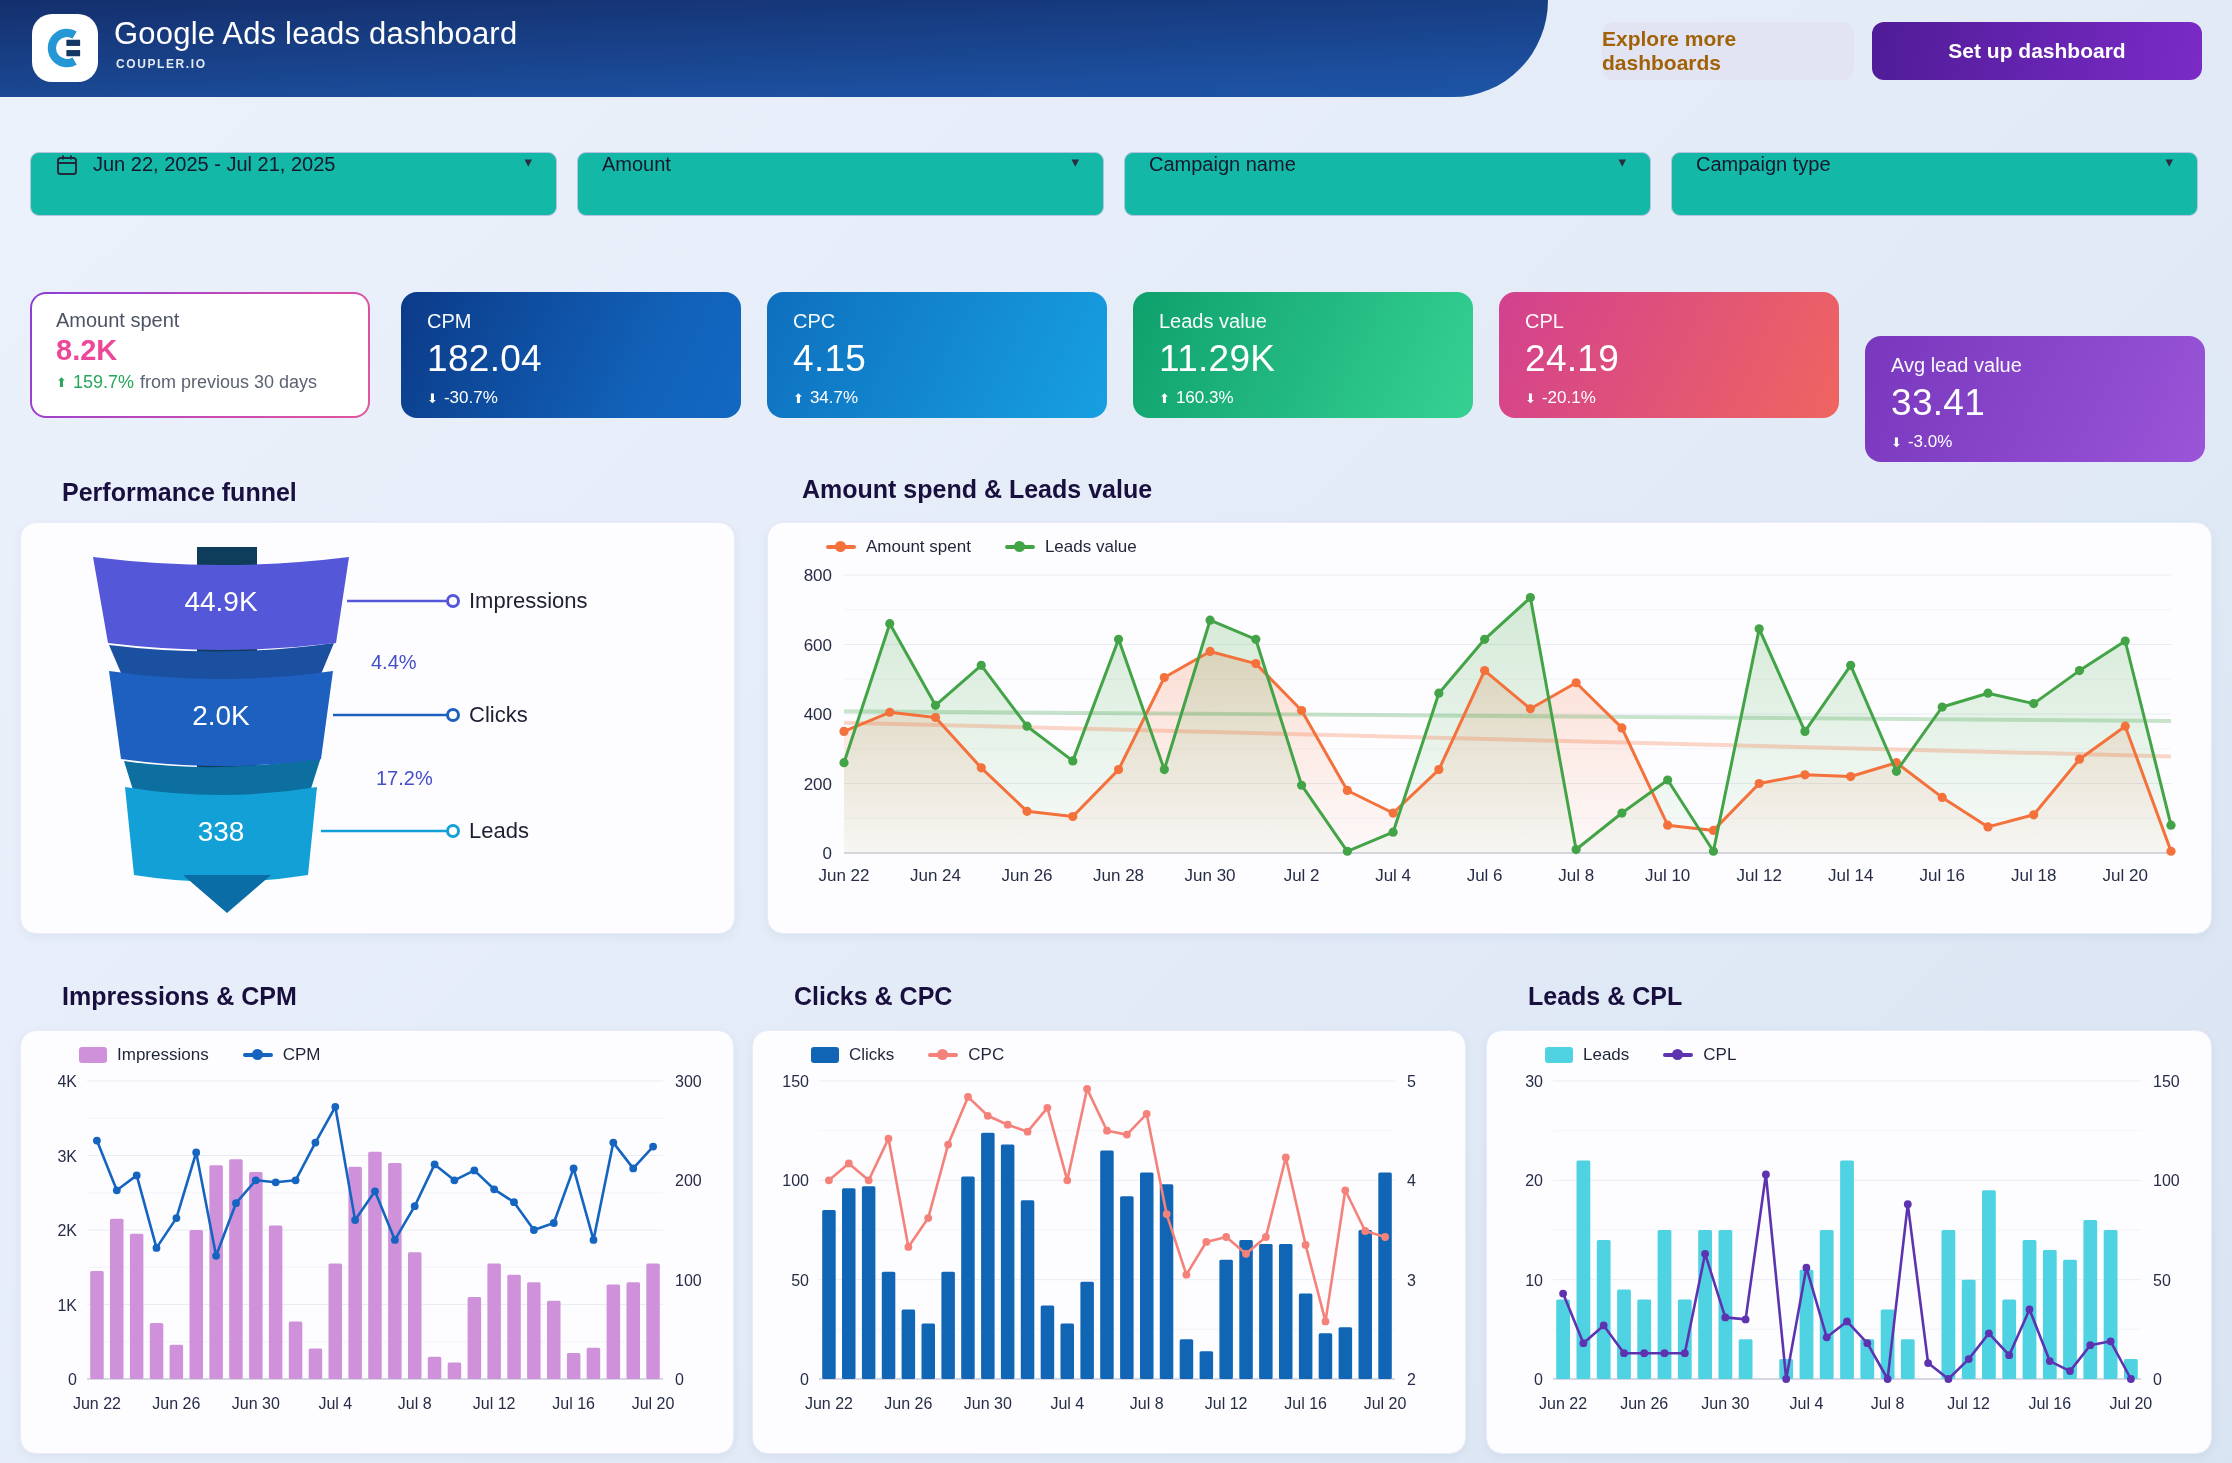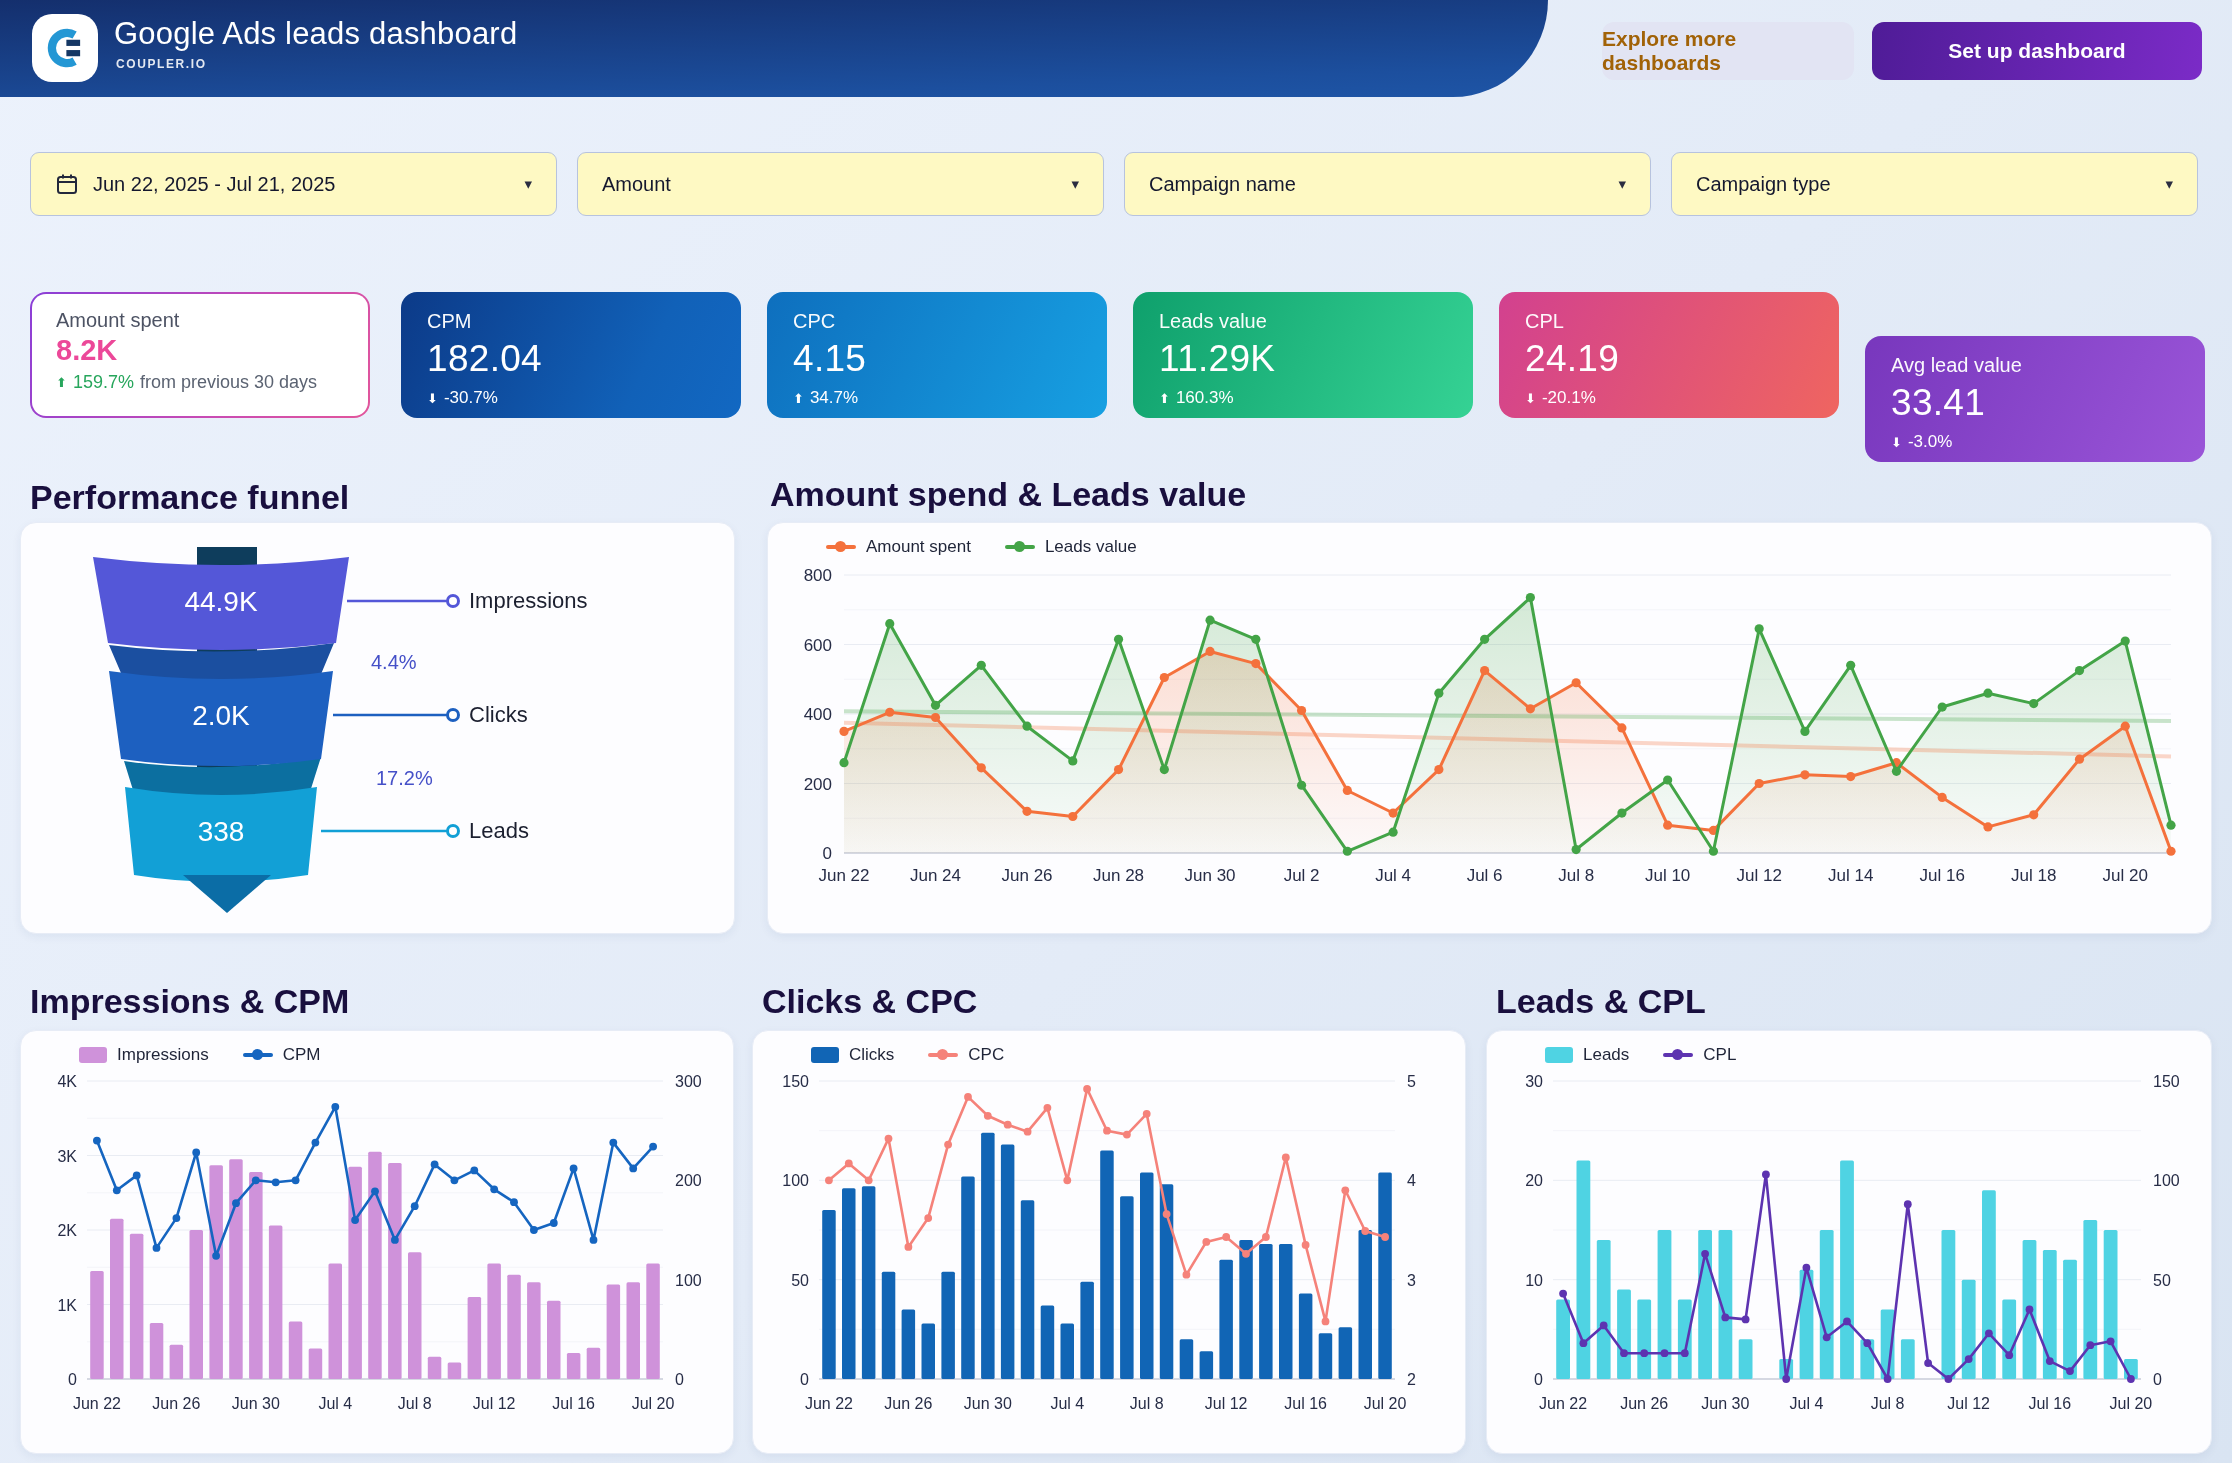--- a/index.html
+++ b/index.html
@@ -19,22 +19,22 @@
     display:flex;align-items:center;justify-content:center;}
   .hdr-title{left:114px;top:16px;color:#ffffff;font-size:31px;font-weight:400;letter-spacing:.2px;}
   .hdr-sub{left:116px;top:57px;color:rgba(255,255,255,.88);font-size:12px;font-weight:700;letter-spacing:1.6px;}
   .btn{display:flex;align-items:center;justify-content:center;border-radius:12px;
     font-size:21px;font-weight:700;cursor:pointer;}
   .btn-explore{left:1602px;top:22px;width:252px;height:58px;background:#e2e4f3;color:#a16207;}
   .btn-setup{left:1872px;top:22px;width:330px;height:58px;color:#ffffff;
     background:linear-gradient(100deg,#4f1c97 0%,#7b2bc7 100%);}
   
   .filter{
-    top:152px;height:64px;width:527px;background:#fef9c3;border:1.5px solid #b7c3de;border-radius:9px;
-    display:flex;align-items:center;padding:8px 24px;box-sizing:border-box;cursor:pointer;
+    top:152px;height:64px;width:527px;background:#14b8a6;border:1.5px solid #b7c3de;border-radius:9px;
+    display:flex;align-items:flex-start;padding:0 24px;box-sizing:border-box;cursor:pointer;
     color:#15182e;font-size:20px;
   }
   .filter .lbl{flex:1;}
   .caret{font-size:15px;color:#2a2d40;}
   .cal{margin-right:14px;display:flex;}
   
   .kpi{top:292px;width:340px;height:126px;border-radius:16px;box-sizing:border-box;
     padding:18px 26px;color:#ffffff;}
   .kpi .k-label{font-size:20px;opacity:.97;}
   .kpi .k-value{font-size:37px;font-weight:500;margin-top:5px;letter-spacing:.3px;}
@@ -47,21 +47,21 @@
   .kpi-light .k-label{font-size:20px;color:#4d5364;}
   .kpi-light .k-value{font-size:29px;font-weight:700;color:#ec4899;margin-top:2px;}
   .kpi-light .k-delta{font-size:18px;color:#5b6372;margin-top:5px;display:flex;align-items:center;gap:6px;}
   .green-txt{color:#27a65c;}
   .kpi-blue{background:linear-gradient(115deg,#0c3a88 0%,#1161b8 70%,#1268c2 100%);}
   .kpi-lightblue{background:linear-gradient(115deg,#0e6fbe 0%,#17a0e2 100%);}
   .kpi-green{background:linear-gradient(115deg,#0fa06c 0%,#35d294 100%);}
   .kpi-pink{background:linear-gradient(115deg,#d2418f 0%,#ef6560 100%);}
   .kpi-purple{background:linear-gradient(115deg,#7837bd 0%,#9a55d8 100%);margin-top:44px;}
   
-  .section-title{font-size:34px;font-weight:800;color:#190f3e;}
+  .section-title{font-size:25px;font-weight:800;color:#190f3e;margin-left:32px;}
   .card{background:#fdfdff;border-radius:16px;border:1px solid #e7ecf6;
     box-shadow:0 3px 10px rgba(25,48,100,.06);box-sizing:border-box;}
   .legend{display:flex;align-items:center;gap:34px;padding:14px 0 2px 58px;}
   .legend-item{display:flex;align-items:center;gap:10px;}
   .legend-label{font-size:17px;font-weight:500;color:#1f2438;}
   .sw-line{position:relative;width:30px;height:3.5px;border-radius:2px;}
   .sw-line::after{content:'';position:absolute;width:11px;height:11px;border-radius:50%;
     left:9px;top:-4px;background:inherit;}
   .sw-bar{width:28px;height:16px;border-radius:3px;}
   svg text{font-family:"Liberation Sans",sans-serif;}

